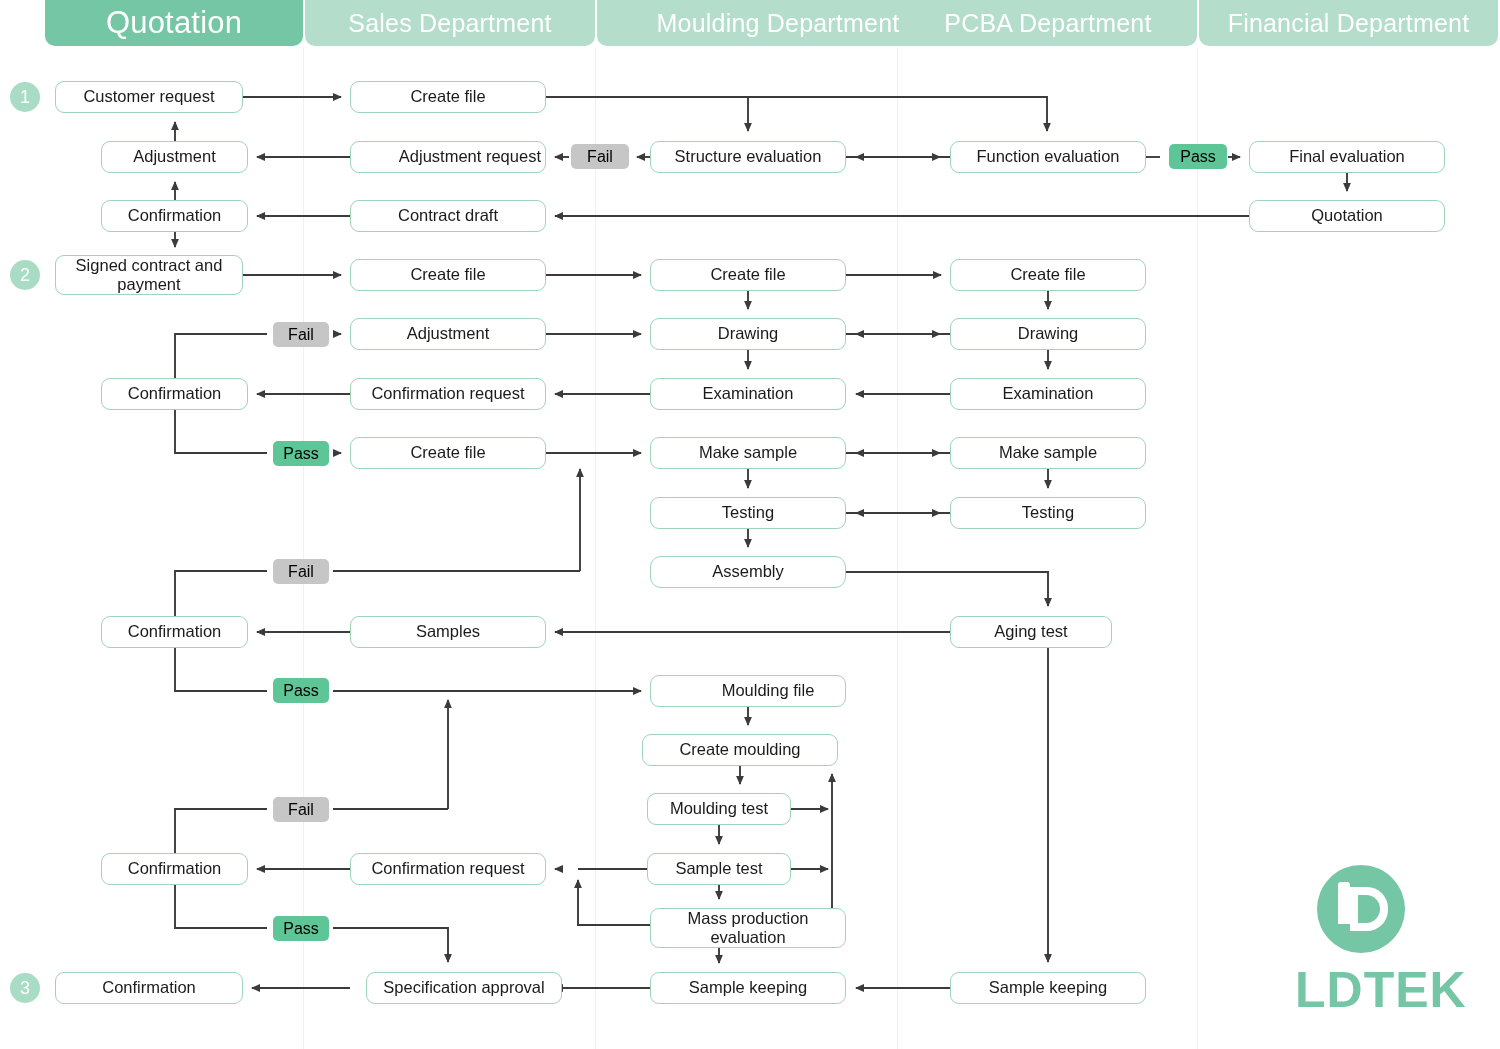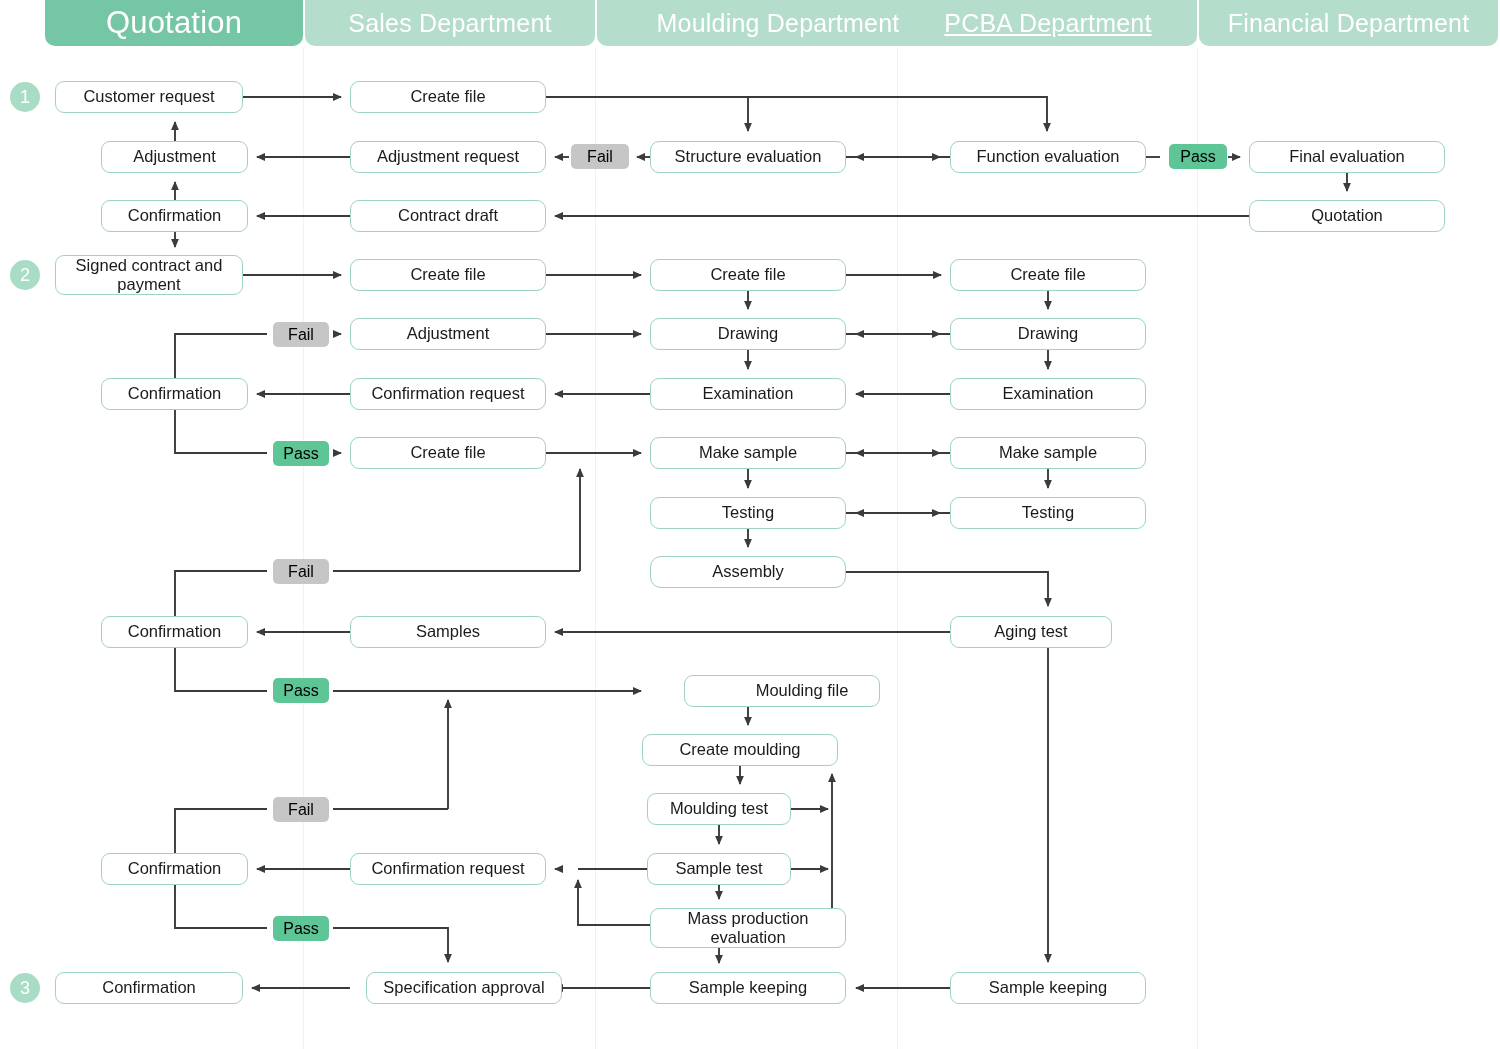--- a/index.html
+++ b/index.html
@@ -156,21 +156,21 @@
   <div id="lane-heads">
       <div class="lane-head primary" style="left: 45px; width: 258px;">
         <span>Quotation</span>
       </div>
       <div class="lane-head secondary" style="left: 305px; width: 290px;">
         <span>Sales Department</span>
       </div>
       <div class="lane-head secondary" style="left: 597px; width: 300px; padding-left: 31px;">
         <span>Moulding Department</span>
       </div>
-      <div class="lane-head secondary" style="left: 899px; width: 298px; text-decoration: underline;">
+      <div class="lane-head secondary" style="left: 899px; width: 298px;">
         <span>PCBA Department</span>
       </div>
       <div class="lane-head secondary" style="left: 1199px; width: 299px;">
         <span>Financial Department</span>
       </div>
     </div>
 
   <svg id="wires" viewBox="0 0 1500 1049">
     <defs>
       <marker id="ah" markerWidth="9" markerHeight="9" refX="8" refY="4.5" orient="auto" markerUnits="userSpaceOnUse">
@@ -288,21 +288,21 @@
       </div>
       <div class="node" style="left: 101px; top: 853px; width: 147px; height: 32px;">
         <span>Confirmation</span>
       </div>
       <div class="node" style="left: 55px; top: 972px; width: 188px; height: 32px;">
         <span>Confirmation</span>
       </div>
       <div class="node" style="left: 350px; top: 81px; width: 196px; height: 32px;">
         <span>Create file</span>
       </div>
-      <div class="node" style="left: 350px; top: 141px; width: 196px; height: 32px;">
+      <div class="node" style="left: 350px; top: 141px; width: 196px; height: 32px; justify-content: flex-end;">
         <span>Adjustment request</span>
       </div>
       <div class="node" style="left: 350px; top: 200px; width: 196px; height: 32px;">
         <span>Contract draft</span>
       </div>
       <div class="node" style="left: 350px; top: 259px; width: 196px; height: 32px;">
         <span>Create file</span>
       </div>
       <div class="node" style="left: 350px; top: 318px; width: 196px; height: 32px;">
         <span>Adjustment</span>
@@ -336,21 +336,21 @@
       </div>
       <div class="node" style="left: 650px; top: 437px; width: 196px; height: 32px;">
         <span>Make sample</span>
       </div>
       <div class="node" style="left: 650px; top: 497px; width: 196px; height: 32px;">
         <span>Testing</span>
       </div>
       <div class="node" style="left: 650px; top: 556px; width: 196px; height: 32px; border-radius: 11px;">
         <span>Assembly</span>
       </div>
-      <div class="node" style="left: 684px; top: 675px; width: 196px; height: 32px; padding-left: 44px;">
+      <div class="node" style="left: 650px; top: 675px; width: 196px; height: 32px; padding-left: 44px;">
         <span>Moulding file</span>
       </div>
       <div class="node" style="left: 642px; top: 734px; width: 196px; height: 32px;">
         <span>Create moulding</span>
       </div>
       <div class="node" style="left: 647px; top: 793px; width: 144px; height: 32px; justify-content: center;">
         <span>Moulding test</span>
       </div>
       <div class="node" style="left: 647px; top: 853px; width: 144px; height: 32px;">
         <span>Sample test</span>
@@ -403,14 +403,23 @@
       <div class="badge fail" style="left: 273px; top: 797px; width: 56px;">Fail</div>
       <div class="badge pass" style="left: 273px; top: 916px; width: 56px;">Pass</div>
     </div>
 
   <div id="steps">
       <div class="step-circle" style="left: 10px; top: 82px;">1</div>
       <div class="step-circle" style="left: 10px; top: 260px;">2</div>
       <div class="step-circle" style="left: 10px; top: 973px;">3</div>
     </div>
 
+  <div id="logo">
+    <div class="mark">
+      <div class="l-bar"></div>
+      <div class="l-foot"></div>
+      <div class="d-out"></div>
+      <div class="d-in"></div>
+    </div>
+    <div class="wordmark">LDTEK</div>
+  </div>
 
 </div>
 
 </body></html>

